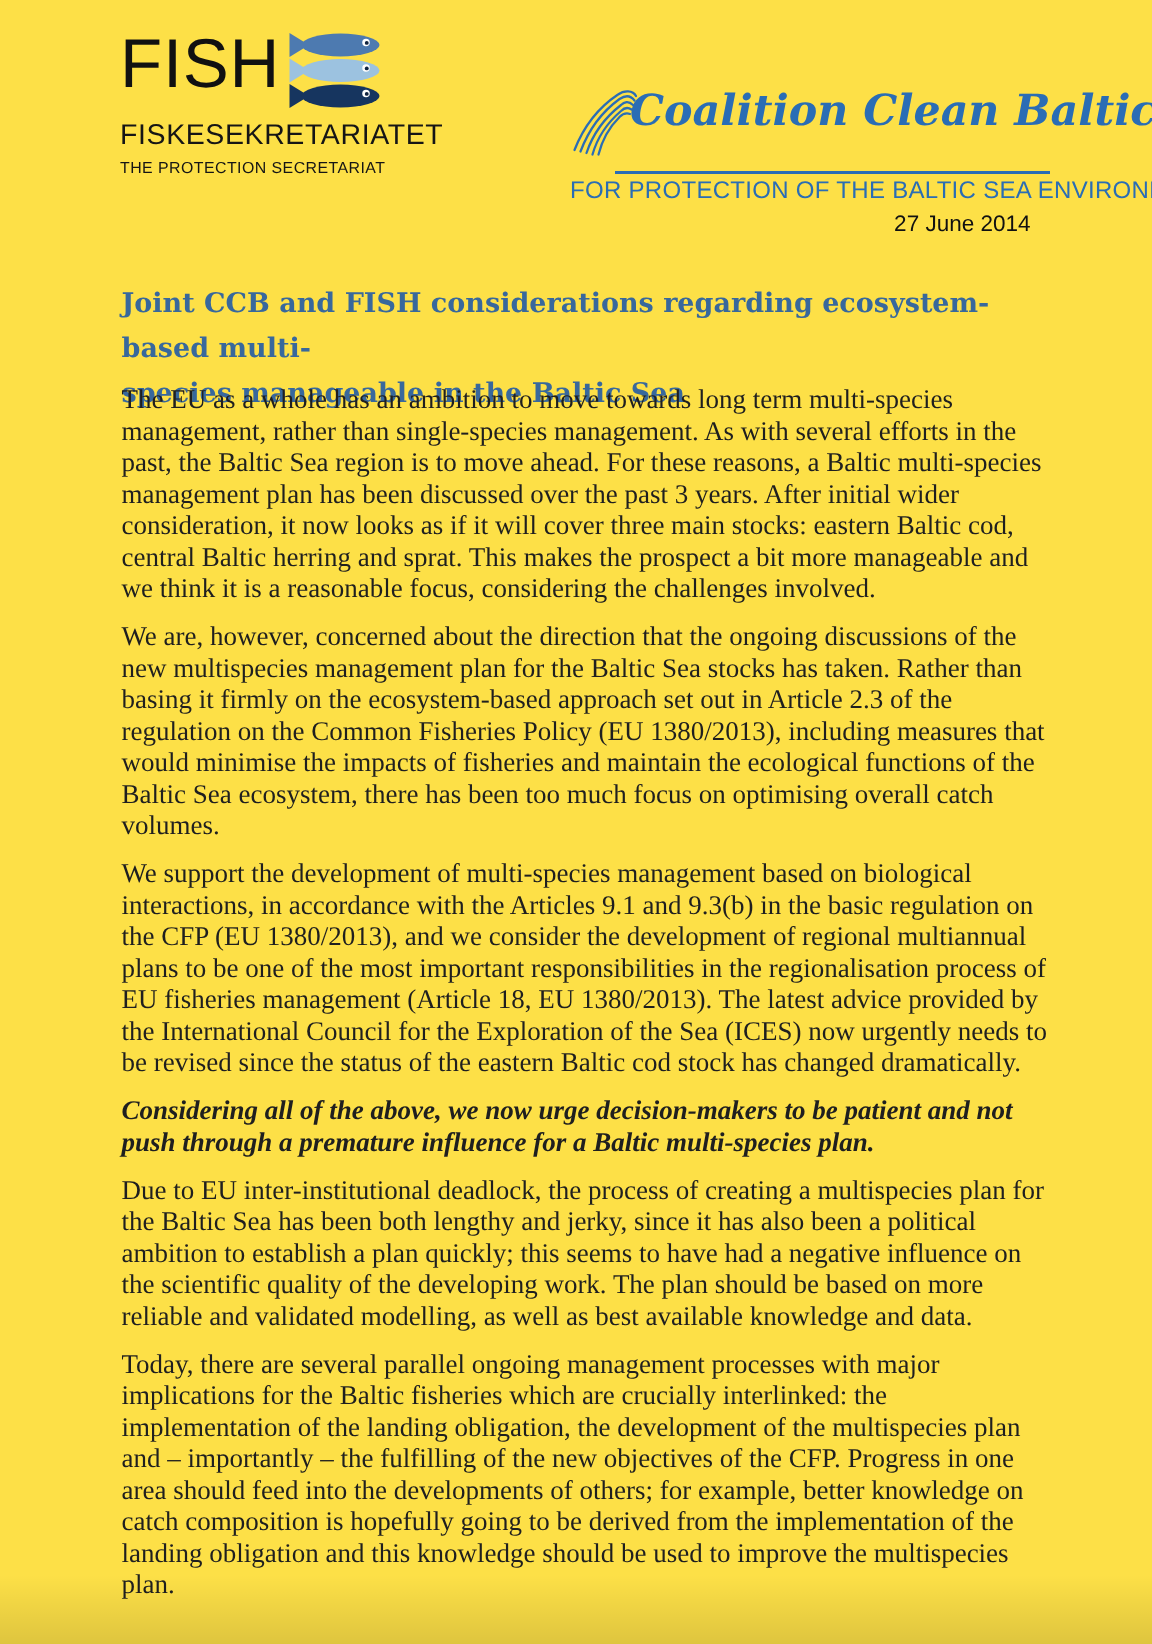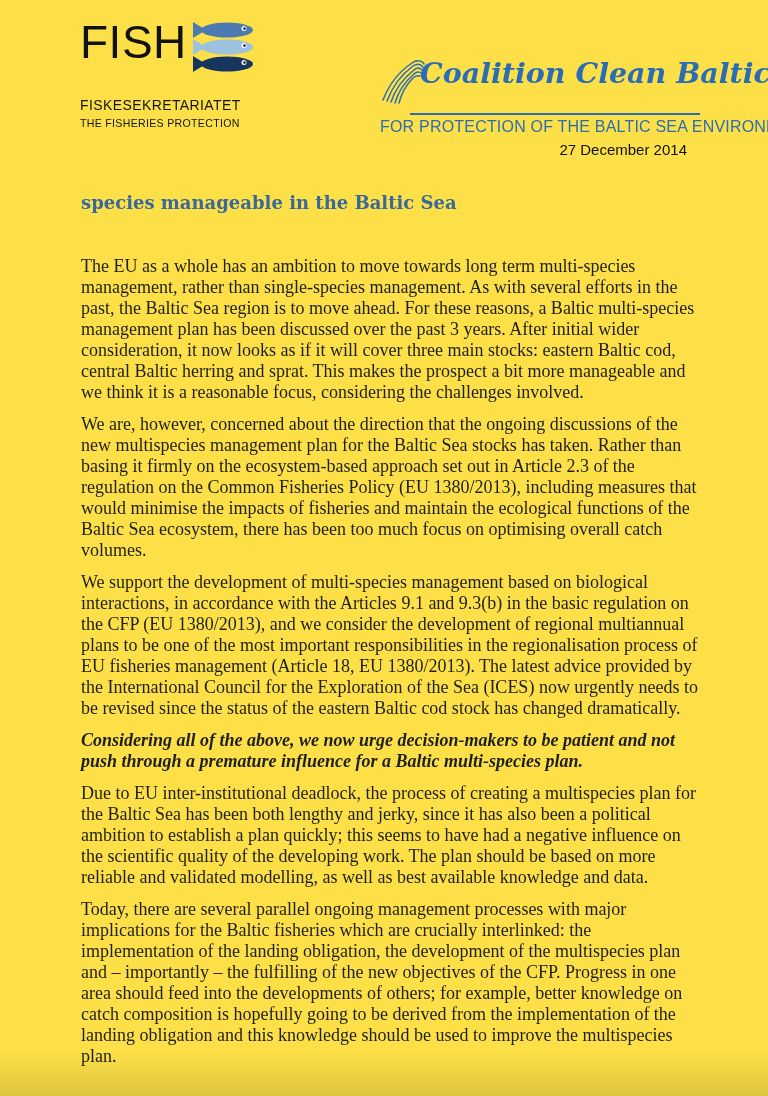--- a/index.html
+++ b/index.html
@@ -15,21 +15,21 @@
   
   .fish-logo { position:absolute; left:80px; top:20px; }
   .fish-row { display:flex; align-items:flex-start; gap:5px; }
   .fish-wordmark {
     font-family:"Liberation Sans", sans-serif;
     font-weight:300;
     font-size:46px; line-height:44px;
     letter-spacing:0.5px;
     color:#111111;
   }
-  .fish-sub1 { font-size:14px; letter-spacing:0.4px; color:#151515; margin-top:21px; white-space:nowrap; }
+  .fish-sub1 { font-size:19px; letter-spacing:0.4px; color:#151515; margin-top:3px; white-space:nowrap; }
   .fish-sub2 { font-size:10.6px; letter-spacing:0.3px; color:#151515; margin-top:4px; white-space:nowrap; }
 
   
   .ccb-logo { position:absolute; left:380px; top:10px; width:322px;margin-top:46px; }
   .ccb-row { display:flex; align-items:flex-start; }
   .ccb-swoosh { margin-top:2px; flex:0 0 auto; }
   .ccb-script {
     font-family:"DejaVu Serif", serif;
     font-style:italic; font-weight:bold;
     font-size:28.5px; line-height:34px;
@@ -97,21 +97,21 @@
           <g transform="translate(0,34)">
             <polygon points="1,2 14,10 1,18" fill="var(--fish_bottom)"></polygon>
             <ellipse cx="35" cy="10" rx="26" ry="7.6" fill="var(--fish_bottom)"></ellipse>
             <circle cx="52" cy="8.4" r="2.5" fill="#ffffff"></circle>
             <circle cx="52.5" cy="8.6" r="1.3" fill="#10233f"></circle>
           </g>
         </svg>
       </span>
     </div>
     <div class="fish-sub1">FISKESEKRETARIATET</div>
-    <div class="fish-sub2">THE FISHERIES PROTECTION</div>
+    <div class="fish-sub2">THE PROTECTION SECRETARIAT</div>
   </div>
 
   <div class="ccb-logo">
     <div class="ccb-row">
       <span class="ccb-swoosh">
         <svg width="46" height="50" viewBox="0 0 46 50" aria-hidden="true">
           <g fill="none" stroke="var(--ccb_blue)" stroke-width="1.5" stroke-linecap="round">
             <path d="M44,6 C42,2 36,2 32,5 C20,13 10,24 3,42"></path>
             <path d="M43,9 C40,5 36,6 33,8 C22,16 13,27 7,43"></path>
             <path d="M42,12 C39,9 36,10 34,12 C25,19 16,29 11,44"></path>
@@ -119,23 +119,24 @@
             <path d="M40,18 C37,17 35,18 33,20 C28,25 22,33 19,45"></path>
           </g>
         </svg>
       </span>
       <div class="ccb-script">Coalition Clean Baltic</div>
     </div>
     <div class="ccb-underline"></div>
     <div class="ccb-caption">FOR PROTECTION OF THE BALTIC SEA ENVIRONMENT</div>
   </div>
 
-  <div class="date-line">27 December 2014</div>
+  <div class="date-line">27 June 2014</div>
 
   <div class="doc-title">
+    <div>Joint CCB and FISH considerations regarding ecosystem-based multi-</div>
     <div>species manageable in the Baltic Sea</div>
   </div>
 
   <div class="doc-body">
     <p>The EU as a whole has an ambition to move towards long term multi-species management, rather than single-species management. As with several efforts in the past, the Baltic Sea region is to move ahead. For these reasons, a Baltic multi-species management plan has been discussed over the past 3 years. After initial wider consideration, it now looks as if it will cover three main stocks: eastern Baltic cod, central Baltic herring and sprat. This makes the prospect a bit more manageable and we think it is a reasonable focus, considering the challenges involved.</p>
     <p>We are, however, concerned about the direction that the ongoing discussions of the new multispecies management plan for the Baltic Sea stocks has taken.  Rather than basing it firmly on the ecosystem-based approach set out in Article 2.3 of the regulation on the Common Fisheries Policy (EU 1380/2013), including measures that would minimise the impacts of fisheries and maintain the ecological functions of the Baltic Sea ecosystem, there has been too much focus on optimising overall catch volumes.</p>
     <p>We support the development of multi-species management based on biological interactions, in accordance with the Articles 9.1 and 9.3(b) in the basic regulation on the CFP (EU 1380/2013), and we consider the development of regional multiannual plans to be one of the most important responsibilities in the regionalisation process of EU fisheries management (Article 18, EU 1380/2013). The latest advice provided by the International Council for the Exploration of the Sea (ICES) now urgently needs to be revised since the status of the eastern Baltic cod stock has changed dramatically.</p>
     <p class="bold-italic">Considering all of the above, we now urge decision-makers to be patient and not push through a premature influence for a Baltic multi-species plan.</p>
     <p>Due to EU inter-institutional deadlock, the process of creating a multispecies plan for the Baltic Sea has been both lengthy and jerky, since it has also been a political ambition to establish a plan quickly; this seems to have had a negative influence on the scientific quality of the developing work. The plan should be based on more reliable and validated modelling, as well as best available knowledge and data.</p>
     <p>Today, there are several parallel ongoing management processes with major implications for the Baltic fisheries which are crucially interlinked: the implementation of the landing obligation, the development of the multispecies plan and – importantly – the fulfilling of the new objectives of the CFP. Progress in one area should feed into the developments of others; for example, better knowledge on catch composition is hopefully going to be derived from the implementation of the landing obligation and this knowledge should be used to improve the multispecies plan.</p>

